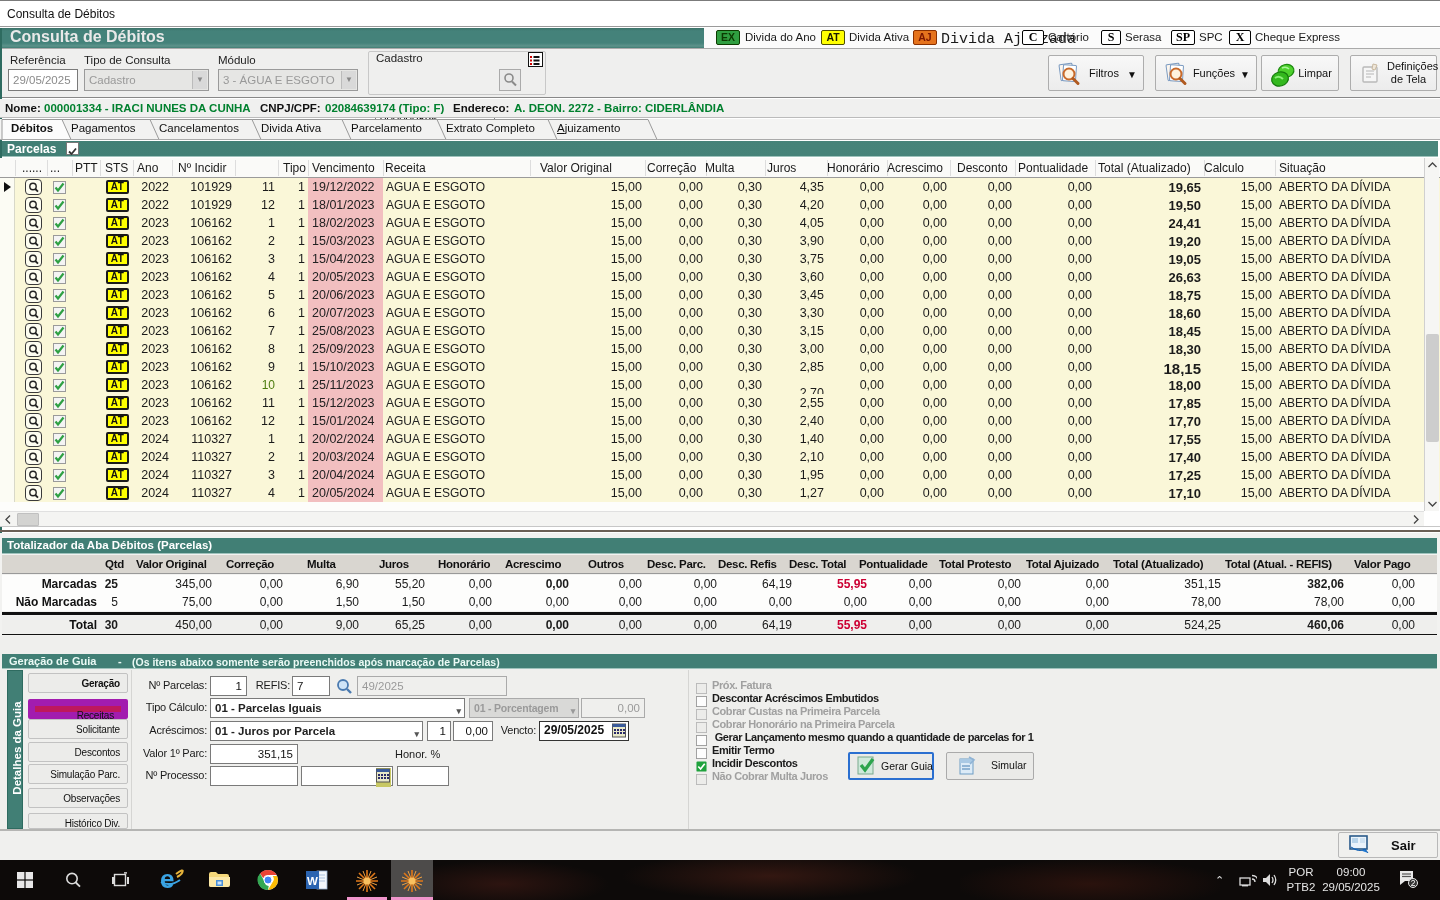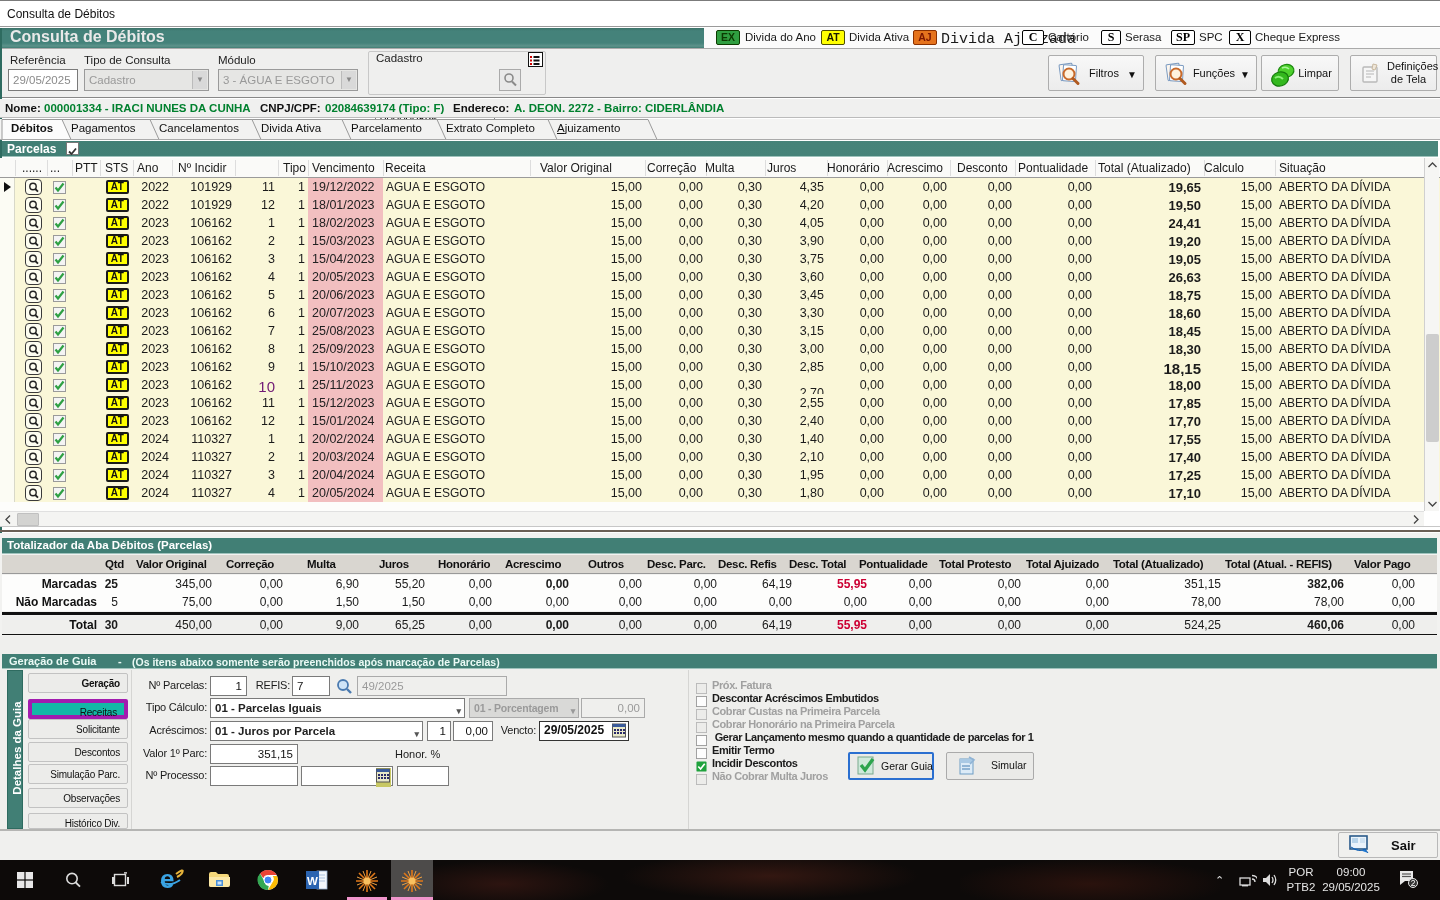--- a/index.html
+++ b/index.html
@@ -533,21 +533,21 @@
         <line x1="8.3" y1="8" x2="11" y2="10.7" stroke="#222" stroke-width="1.8"></line>
       </svg>
     </div>
 <div class="grn-chk" style="left:53px;top:2px;"><svg width="13" height="13" viewBox="0 0 13 13">
         <rect x="0.5" y="0.5" width="12" height="12" fill="#f4f4f4" stroke="#9a9a9a"></rect>
         <path d="M2.5 6.5 L5 9.5 L10.5 2.5" fill="none" stroke="#2ea043" stroke-width="2.2"></path>
       </svg></div>
 <div class="atb" style="left:106px;top:2px;">AT</div>
 <div class="abs r" style="left:133px;top:2px;width:36px;font-size:12.5px;color:#1b1b1b;">2023</div>
 <div class="abs r" style="left:172px;top:2px;width:60px;font-size:12.5px;color:#1b1b1b;">106162</div>
-<div class="abs r" style="left:235px;top:2px;width:40px;font-size:15px;color:#701a75;">10</div>
+<div class="abs r" style="left:235px;top:2px;width:40px;font-size:12px;color:#4d7c0f;">10</div>
 <div class="abs r" style="left:278px;top:2px;width:27px;font-size:12.5px;color:#1b1b1b;">1</div>
 <div class="abs" style="left:308px;top:0;width:75px;height:18px;background:#f2bfc0;"></div>
 <div class="abs" style="left:312px;top:2px;font-size:12.5px;color:#222;">25/11/2023</div>
 <div class="abs" style="left:386px;top:2px;font-size:12px;color:#222;">AGUA E ESGOTO</div>
 <div class="abs r" style="left:530px;top:2px;width:112px;font-size:12.5px;color:#1b1b1b;">15,00</div>
 <div class="abs r" style="left:645px;top:2px;width:58px;font-size:12.5px;color:#1b1b1b;">0,00</div>
 <div class="abs r" style="left:706px;top:2px;width:56px;font-size:12.5px;color:#1b1b1b;">0,30</div>
 <div class="abs r" style="left:765px;top:10px;width:59px;font-size:12.5px;color:#1b1b1b;">2,70</div>
 <div class="abs r" style="left:827px;top:2px;width:57px;font-size:12.5px;color:#1b1b1b;">0,00</div>
 <div class="abs r" style="left:887px;top:2px;width:60px;font-size:12.5px;color:#1b1b1b;">0,00</div>
@@ -733,21 +733,21 @@
 <div class="abs r" style="left:133px;top:2px;width:36px;font-size:12.5px;color:#1b1b1b;">2024</div>
 <div class="abs r" style="left:172px;top:2px;width:60px;font-size:12.5px;color:#1b1b1b;">110327</div>
 <div class="abs r" style="left:235px;top:2px;width:40px;font-size:12.5px;color:#1b1b1b;">4</div>
 <div class="abs r" style="left:278px;top:2px;width:27px;font-size:12.5px;color:#1b1b1b;">1</div>
 <div class="abs" style="left:308px;top:0;width:75px;height:18px;background:#f2bfc0;"></div>
 <div class="abs" style="left:312px;top:2px;font-size:12.5px;color:#222;">20/05/2024</div>
 <div class="abs" style="left:386px;top:2px;font-size:12px;color:#222;">AGUA E ESGOTO</div>
 <div class="abs r" style="left:530px;top:2px;width:112px;font-size:12.5px;color:#1b1b1b;">15,00</div>
 <div class="abs r" style="left:645px;top:2px;width:58px;font-size:12.5px;color:#1b1b1b;">0,00</div>
 <div class="abs r" style="left:706px;top:2px;width:56px;font-size:12.5px;color:#1b1b1b;">0,30</div>
-<div class="abs r" style="left:765px;top:2px;width:59px;font-size:12.5px;color:#1b1b1b;">1,80</div>
+<div class="abs r" style="left:765px;top:2px;width:59px;font-size:12.5px;color:#1b1b1b;">1,27</div>
 <div class="abs r" style="left:827px;top:2px;width:57px;font-size:12.5px;color:#1b1b1b;">0,00</div>
 <div class="abs r" style="left:887px;top:2px;width:60px;font-size:12.5px;color:#1b1b1b;">0,00</div>
 <div class="abs r" style="left:950px;top:2px;width:62px;font-size:12.5px;color:#1b1b1b;">0,00</div>
 <div class="abs r" style="left:1015px;top:2px;width:77px;font-size:12.5px;color:#1b1b1b;">0,00</div>
 <div class="abs r" style="left:1095px;top:2px;width:106px;font-size:13px;color:#1b1b1b;font-weight:bold;">17,10</div>
 <div class="abs r" style="left:1200px;top:2px;width:72px;font-size:12.5px;color:#1b1b1b;">15,00</div>
 <div class="abs" style="left:1279px;top:2px;font-size:12px;color:#222;">ABERTO DA DÍVIDA</div>
 </div>
 <div class="abs" style="left:0;top:502px;width:1424px;height:9px;background:#fdfdfb;"></div>
 <div class="abs" style="left:1424px;top:158px;width:15px;height:353px;background:#f6f6f4;border-left:1px solid #d0d0d0;">
@@ -860,21 +860,21 @@
     <div class="abs" style="left:7px;top:1px;font-size:11px;">Geração de Guia</div>
     <div class="abs" style="left:116px;top:1px;font-size:11px;">-</div>
     <div class="abs" style="left:130px;top:1.5px;font-size:10.5px;">(Os itens abaixo somente serão preenchidos após marcação de Parcelas)</div>
   </div>
 <div class="abs" style="left:7px;top:670px;width:16px;height:159px;background:#417f75;border:1px solid #2e6b60;">
     <div class="abs" style="left:-64px;top:71px;width:145px;transform:rotate(-90deg);font-size:11.5px;font-weight:bold;color:#fff;text-align:center;">Detalhes da Guia</div>
   </div>
 <div class="abs" style="left:28px;top:673px;width:100px;height:20px;background:#ececea;border:1px solid #c2c2c2;border-radius:2px;">
     <div class="abs" style="right:7px;top:4px;font-size:10px;letter-spacing:-0.2px;font-weight:bold;color:#111;white-space:nowrap;">Geração</div>
   </div>
-<div class="abs" style="left:28px;top:699px;width:100px;height:20px;background:#14b8a6;border:4px solid #a21caf;border-radius:2px;">
+<div class="abs" style="left:28px;top:699px;width:100px;height:20px;background:#be185d;border:7px solid #a21caf;border-radius:2px;">
     <div class="abs" style="right:7px;top:4px;font-size:10px;letter-spacing:-0.2px;font-weight:normal;color:#111;white-space:nowrap;">Receitas</div>
   </div>
 <div class="abs" style="left:28px;top:719px;width:100px;height:20px;background:#ececea;border:1px solid #c2c2c2;border-radius:2px;">
     <div class="abs" style="right:7px;top:4px;font-size:10px;letter-spacing:-0.2px;font-weight:normal;color:#111;white-space:nowrap;">Solicitante</div>
   </div>
 <div class="abs" style="left:28px;top:742px;width:100px;height:20px;background:#ececea;border:1px solid #c2c2c2;border-radius:2px;">
     <div class="abs" style="right:7px;top:4px;font-size:10px;letter-spacing:-0.2px;font-weight:normal;color:#111;white-space:nowrap;">Descontos</div>
   </div>
 <div class="abs" style="left:28px;top:764px;width:100px;height:20px;background:#ececea;border:1px solid #c2c2c2;border-radius:2px;">
     <div class="abs" style="right:7px;top:4px;font-size:10px;letter-spacing:-0.2px;font-weight:normal;color:#111;white-space:nowrap;">Simulação Parc.</div>

